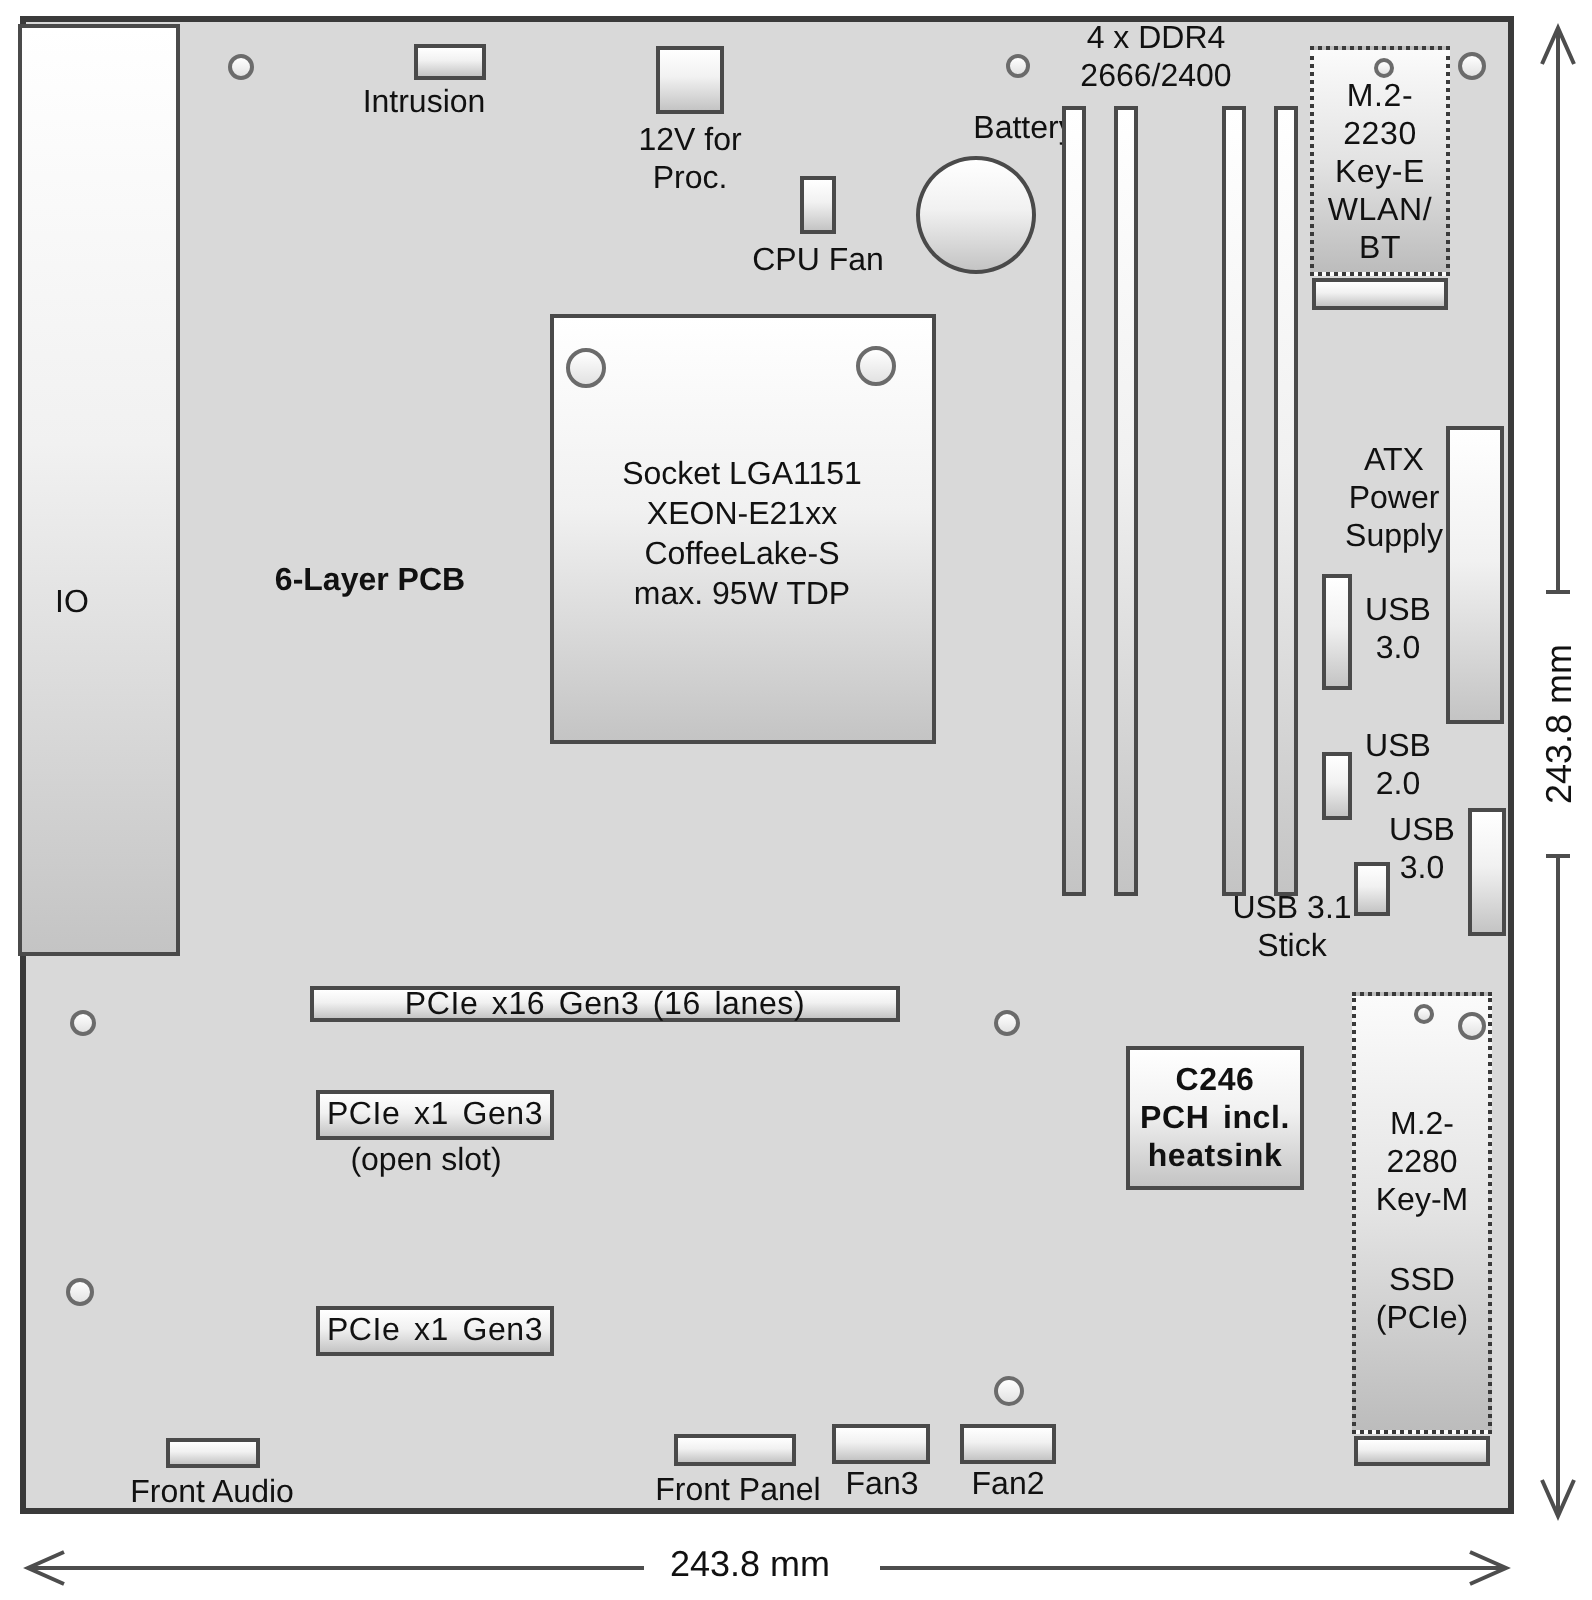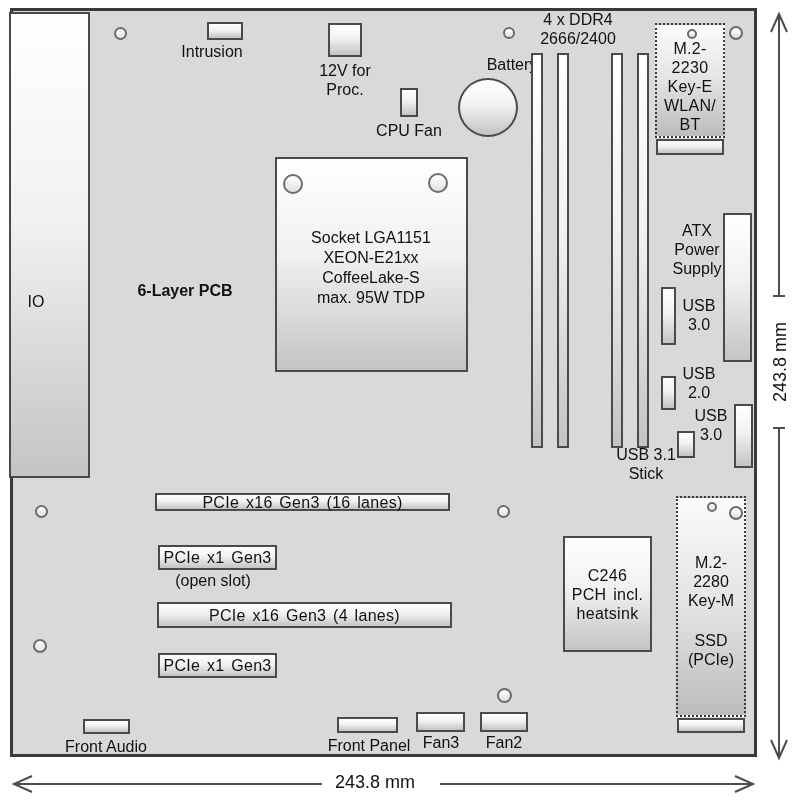--- a/index.html
+++ b/index.html
@@ -94,28 +94,25 @@
   <div class="lbl" style="left:646px;top:445px;">USB 3.1
 Stick</div>
 
   <div class="abs comp slot" style="left:155px;top:493px;width:295px;height:18px;">
     <span>PCIe x16 Gen3 (16 lanes)</span>
   </div>
   <div class="abs comp slot" style="left:158px;top:545px;width:119px;height:25px;">
     <span>PCIe x1 Gen3</span>
   </div>
   <div class="lbl" style="left:213px;top:571px;">(open slot)</div>
-  <div class="abs comp slot" style="left:157px;top:602px;width:295px;height:26px;">
-    <span>PCIe x16 Gen3 (4 lanes)</span>
-  </div>
   <div class="abs comp slot" style="left:158px;top:653px;width:119px;height:25px;">
     <span>PCIe x1 Gen3</span>
   </div>
 
-  <div class="abs comp slot" style="left:563px;top:536px;width:89px;height:116px;">
+  <div class="abs comp slot" style="left:563px;top:523px;width:89px;height:72px;font-weight:bold;">
     <span>C246
 PCH incl.
 heatsink</span>
   </div>
 
   <div class="abs dotted" style="left:676px;top:496px;width:70px;height:221px;"></div>
   <div class="lbl" style="left:711px;top:553px;">M.2-
 2280
 Key-M</div>
   <div class="lbl" style="left:711px;top:631px;">SSD

